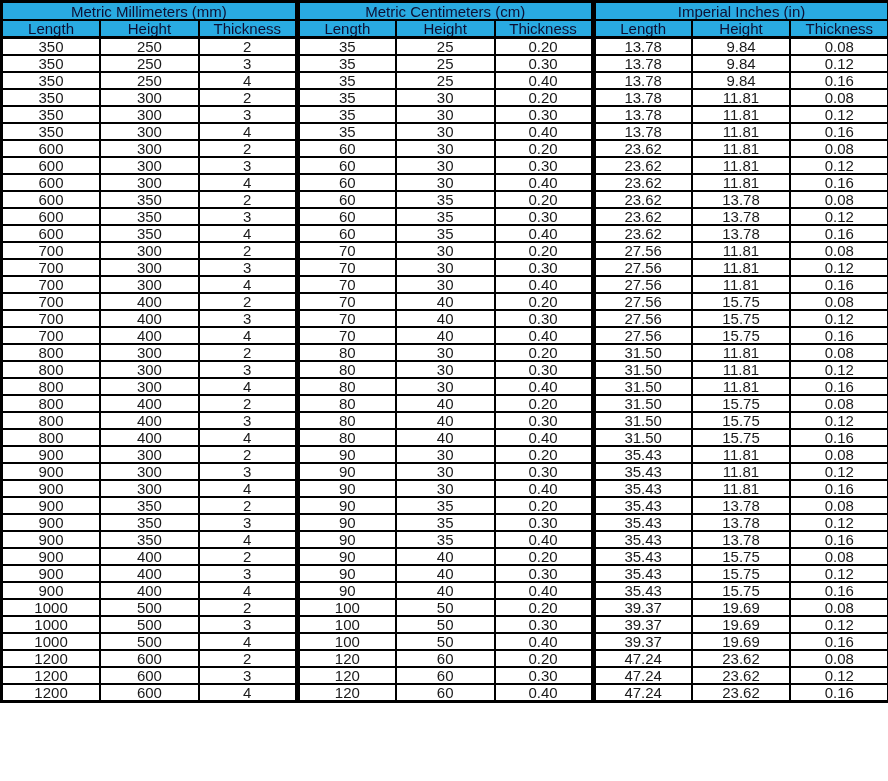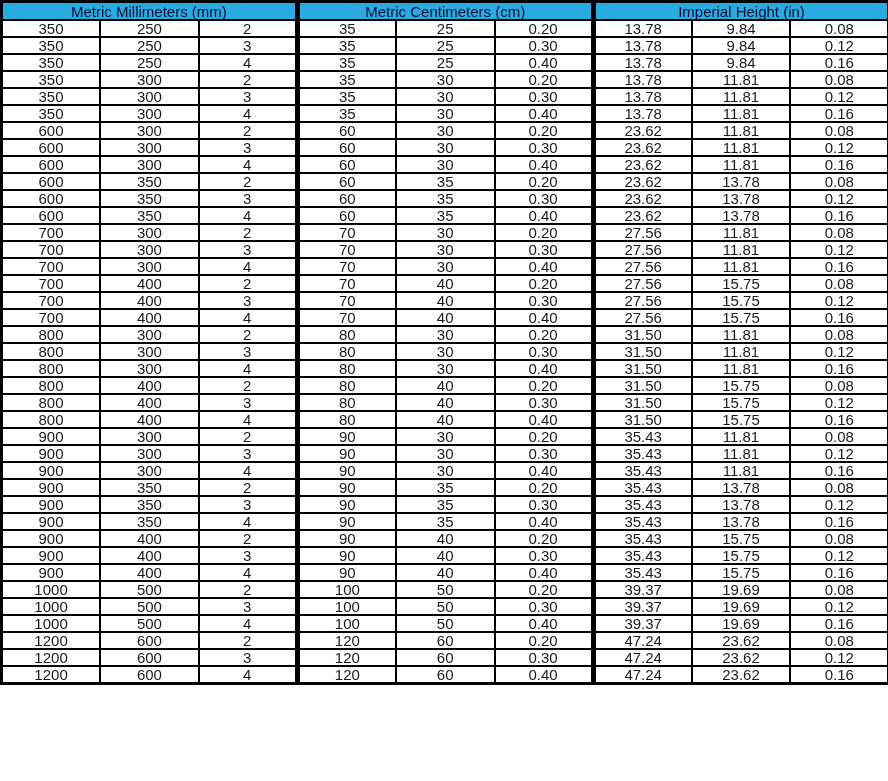--- a/index.html
+++ b/index.html
@@ -53,21 +53,32 @@
       <col>
       <col>
       <col>
       <col>
       <col>
   </colgroup>
   <thead>
     <tr class="group-row">
       <th colspan="3">Metric Millimeters (mm)</th>
       <th colspan="3" class="gsep">Metric Centimeters (cm)</th>
-      <th colspan="3" class="gsep">Imperial Height (in)</th>
+      <th colspan="3" class="gsep">Imperial Inches (in)</th>
+    </tr>
+    <tr class="sub-row">
+      <th>Length</th>
+      <th>Height</th>
+      <th>Thickness</th>
+      <th class="gsep">Length</th>
+      <th>Height</th>
+      <th>Thickness</th>
+      <th class="gsep">Length</th>
+      <th>Height</th>
+      <th>Thickness</th>
     </tr>
   </thead>
   <tbody id="table-body">
       <tr>
         <td>350</td>
         <td>250</td>
         <td>2</td>
         <td class="gsep">35</td>
         <td>25</td>
         <td>0.20</td>

